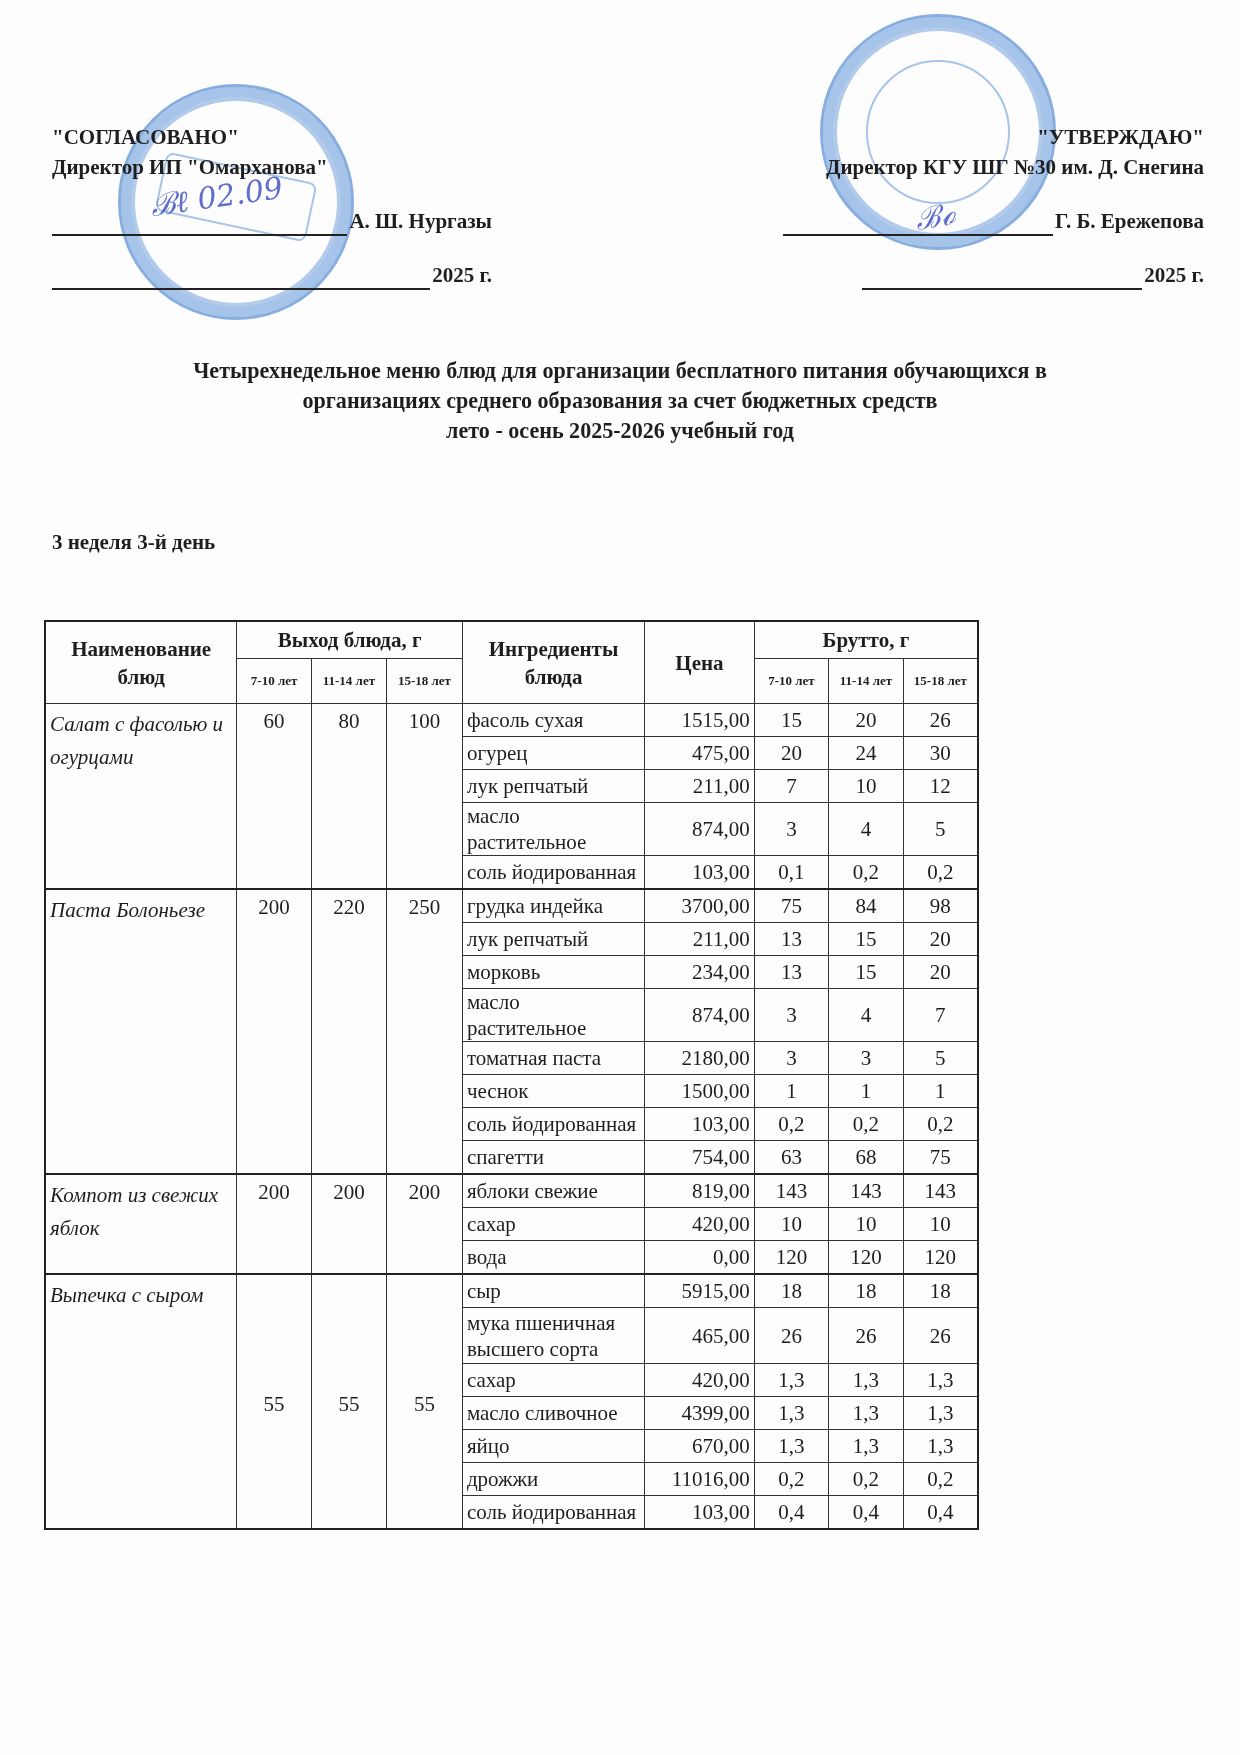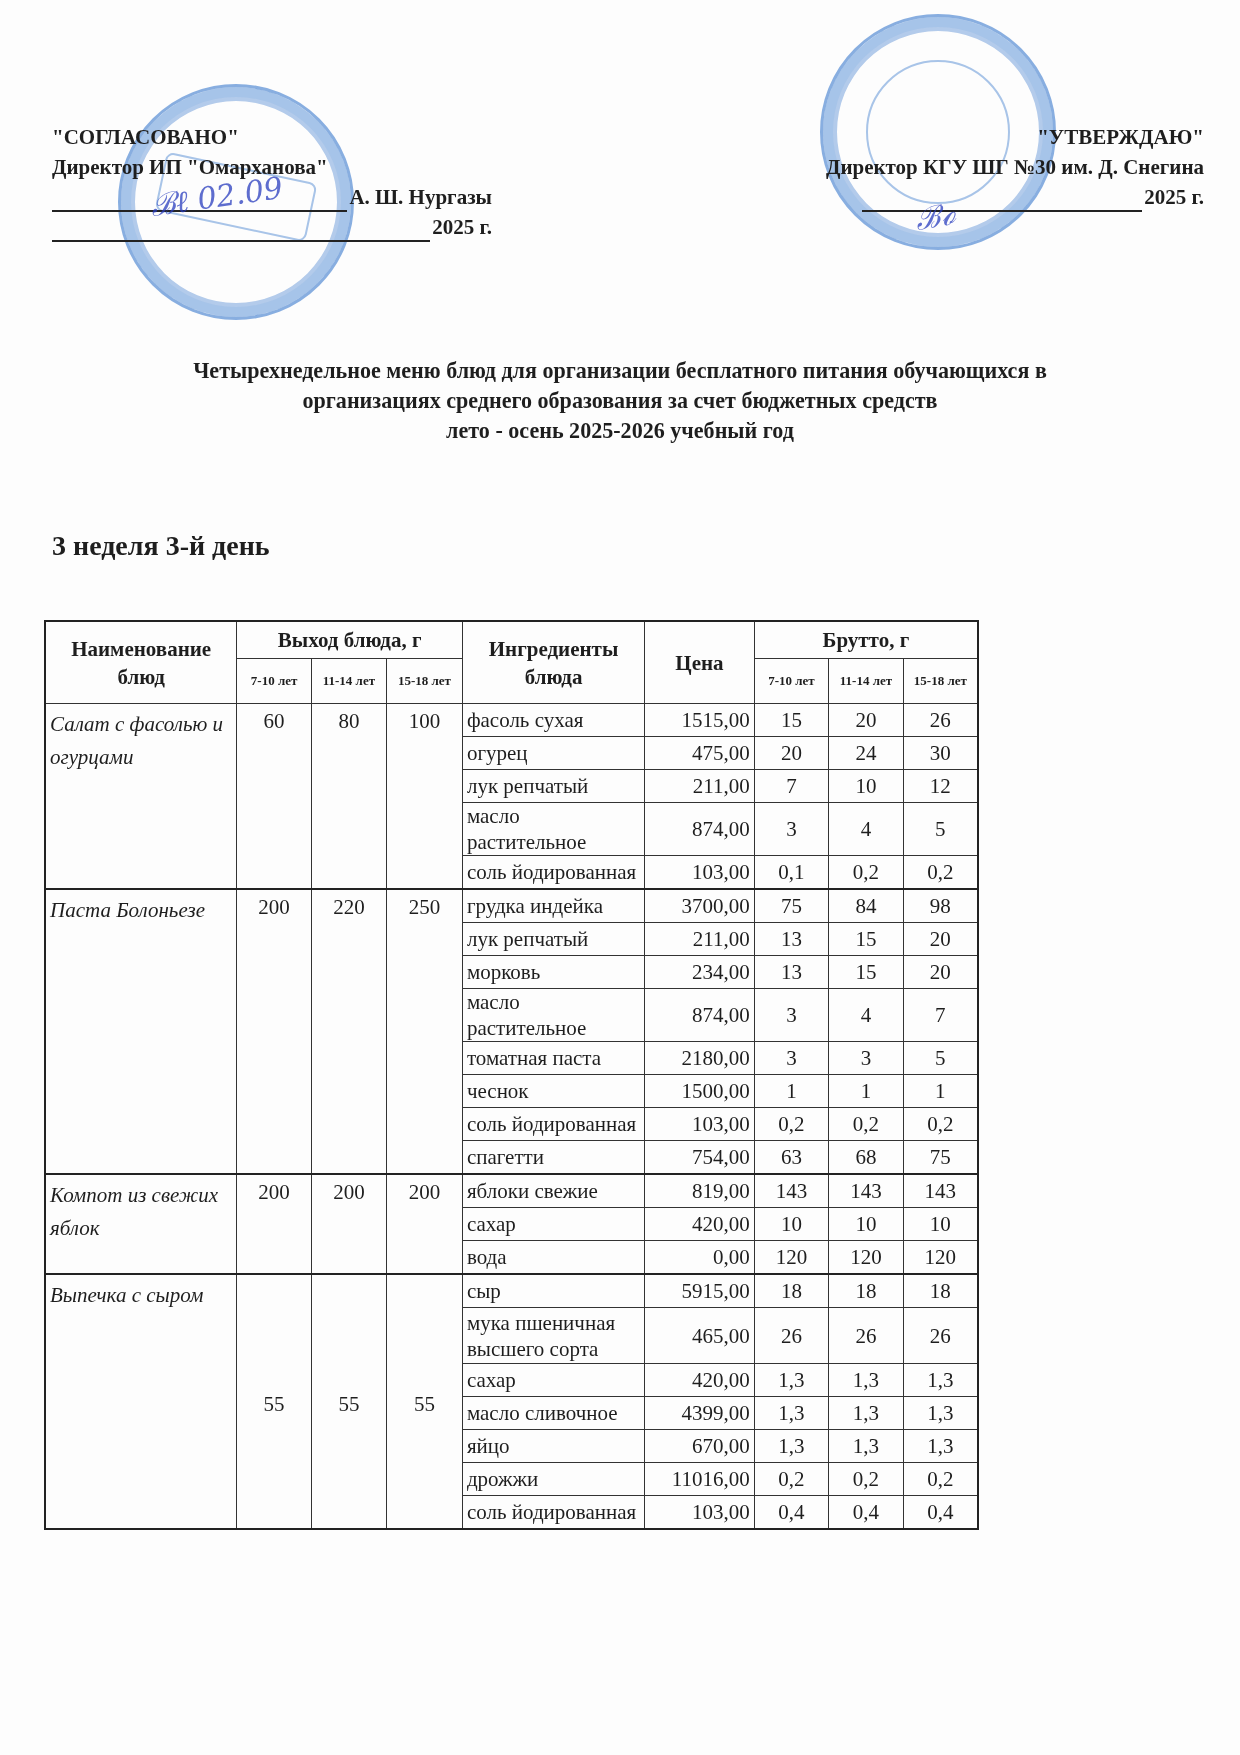--- a/index.html
+++ b/index.html
@@ -15,31 +15,31 @@
   .stamp-rect { position: absolute; left: 38px; top: 80px; width: 150px; height: 56px;
                 border: 2px solid rgba(40,110,200,0.4); border-radius: 8px; transform: rotate(12deg); }
   .signature { position: absolute; color: rgba(40,60,190,0.75); font-family: "DejaVu Serif", serif;
                font-style: italic; font-size: 30px; }
   .sig-left { left: 150px; top: 175px; transform: rotate(-8deg); }
   .sig-right { left: 915px; top: 195px; transform: rotate(-10deg); }
 
   .approval { position: absolute; font-weight: bold; font-size: 21px; line-height: 30px; }
   .approval-left { left: 52px; top: 122px; width: 440px; }
   .approval-right { right: 36px; top: 122px; width: 560px; text-align: right; }
-  .sig-line { display: flex; align-items: flex-end; }
+  .sig-line { display: flex; align-items: flex-end; margin-top: 24px; }
   .approval-left .sig-line .line { flex: 1; border-bottom: 2px solid #222; height: 22px; margin-right: 2px; }
   .approval-right .sig-line { justify-content: flex-end; }
   .approval-right .sig-line .line { border-bottom: 2px solid #222; height: 22px; margin-right: 2px; }
   .line-a { width: 270px; }
   .line-b { width: 280px; }
 
   .doc-title { position: absolute; left: 60px; width: 1120px; top: 355px; text-align: center;
                font-weight: bold; font-size: 24px; line-height: 30px; font-family: "Liberation Sans Narrow", "Liberation Serif", serif; }
   .doc-title div { transform: scaleX(0.92); }
-  .day-label { position: absolute; left: 52px; top: 530px; font-weight: bold; font-size: 28px; }
+  .day-label { position: absolute; left: 52px; top: 530px; font-weight: bold; font-size: 21px; }
 
   table.menu { position: absolute; left: 44px; top: 620px; width: 935px; border-collapse: collapse;
                font-size: 21px; }
   table.menu, table.menu th, table.menu td { border: 1.5px solid #333; }
   table.menu { border: 2px solid #222; }
   th { font-weight: bold; text-align: center; }
   th.big { font-size: 21px; line-height: 28px; padding: 4px 4px; }
   th.small { font-size: 13px; height: 28px; padding: 8px; }
   td { height: 32px; padding: 0 4px; line-height: 26px; font-family: "Liberation Serif", serif; }
   td.dish { vertical-align: top; width: 136px; padding-top: 4px; line-height: 33px; font-style: italic; }
@@ -69,20 +69,24 @@
   </div>
   <div class="sig-line">
     <span class="line"></span>
     <span>2025 г.</span>
   </div>
 </div>
 
 <div class="approval approval-right">
   <div>"УТВЕРЖДАЮ"</div>
   <div>Директор КГУ ШГ №30 им. Д. Снегина</div>
+  <div class="sig-line">
+    <span class="line line-a"></span>
+    <span>Г. Б. Ережепова</span>
+  </div>
   <div class="sig-line">
     <span class="line line-b"></span>
     <span>2025 г.</span>
   </div>
 </div>
 
 <div class="signature sig-left">ℬℓ 02.09</div>
 <div class="signature sig-right">ℬℴ</div>
 
 <div class="doc-title">

